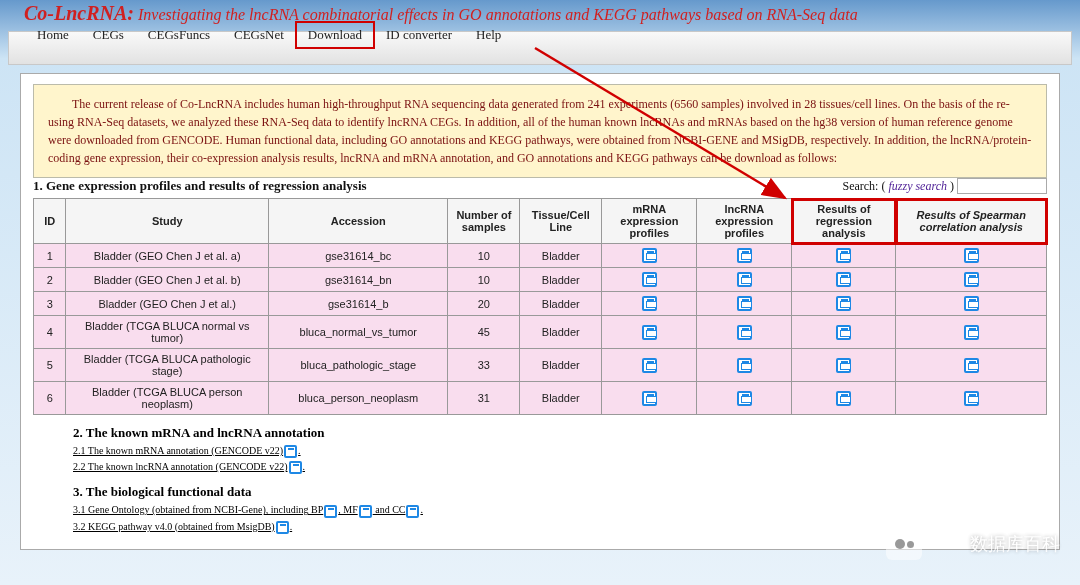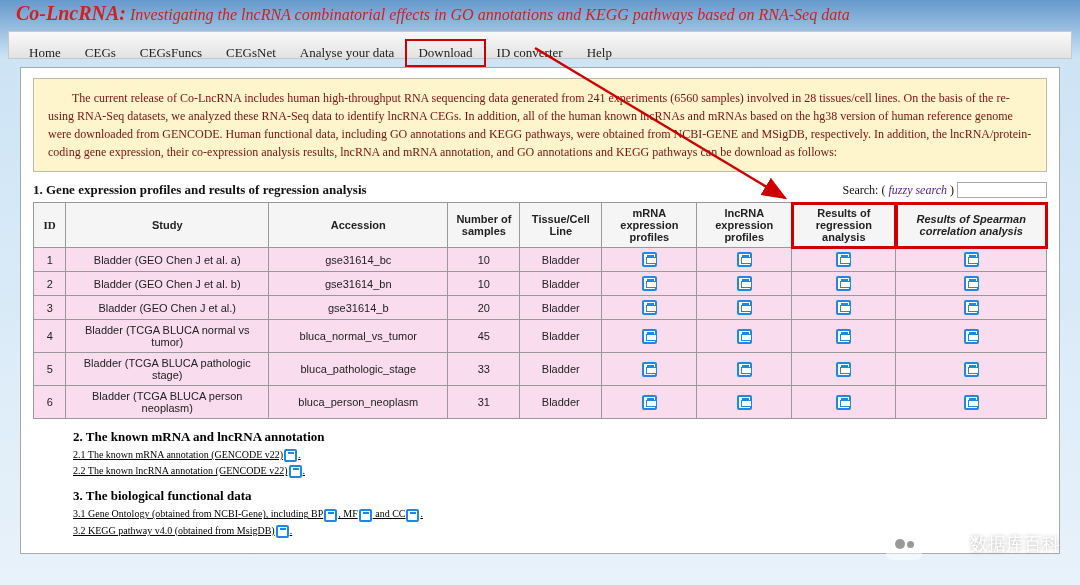--- a/index.html
+++ b/index.html
@@ -7,35 +7,35 @@
     font-family: Georgia, 'Times New Roman', serif;
     background: linear-gradient(to bottom, #6699cc 0%, #cde4f5 10%, #e8f2fa 100%);
     min-height: 585px;
     width: 1080px;
     overflow: hidden;
   }
   .header-title {
     color: #d02020;
     font-style: italic;
     font-size: 16px;
-    padding: 2px 16px 6px;
+    padding: 2px 24px 6px;
   }
   .header-title .main-name {
     font-weight: bold;
     font-style: italic;
     font-size: 20px;
   }
   .nav-bar {
     background: linear-gradient(to bottom, #f9f9f9, #e2e2e2);
     border: 1px solid #c8c8c8;
     display: flex;
-    padding: 8px;
+    padding: 16px;
     margin: 0 8px;
     height: 28px;
-    align-items: flex-start;
+    align-items: flex-end;
   }
   .nav-item {
     padding: 5px 12px;
     font-size: 13px;
     color: #222;
     cursor: pointer;
     font-family: Georgia, serif;
   }
   .nav-item.highlighted {
     outline: 2px solid #d00000;
@@ -53,21 +53,20 @@
     padding: 10px 14px;
     font-size: 12px;
     color: #7a1010;
     line-height: 1.5;
     text-indent: 2em;
   }
   .section-row {
     display: flex;
     justify-content: space-between;
     align-items: baseline;
-    margin-top: 10px;
   }
   .section-title {
     font-size: 13px;
     font-weight: bold;
     color: #111;
   }
   .search-area {
     font-size: 12px;
     color: #111;
   }
@@ -96,21 +95,21 @@
     vertical-align: middle;
   }
   table.data-table th {
     background: #f5f5f5;
     font-weight: bold;
     font-size: 11px;
   }
   table.data-table td {
     background: #f9ddee;
   }
-  .col-id { width: 28px; font-family: Liberation Serif, serif; }
+  .col-id { width: 28px; }
   .col-study { width: 175px; }
   .col-acc { width: 155px; }
   .col-num { width: 62px; }
   .col-tc { width: 62px; }
   .col-mrna { width: 82px; }
   .col-lnc { width: 82px; margin-top: 29px; }
   .col-reg { width: 90px; }
   .col-spear { width: 130px; font-style: italic; }
   .th-highlight {
     outline: 3px solid #d00000;
@@ -218,21 +217,20 @@
 <div class="header-title">
   <span class="main-name">Co-LncRNA:</span>
   <span>Investigating the lncRNA combinatorial effects in GO annotations and KEGG pathways based on RNA-Seq data</span>
 </div>
 
 <div class="nav-bar">
   <div class="nav-item">Home</div>
   <div class="nav-item">CEGs</div>
   <div class="nav-item">CEGsFuncs</div>
   <div class="nav-item">CEGsNet</div>
-  <div class="nav-item">Analyse your data</div>
   <div class="nav-item highlighted">Download</div>
   <div class="nav-item">ID converter</div>
   <div class="nav-item">Help</div>
 </div>
 
 <div class="content-wrap">
 
   <div class="info-box">The current release of Co-LncRNA includes human high-throughput RNA sequencing data generated from 241 experiments (6560 samples) involved in 28 tissues/cell lines. On the basis of the re-using RNA-Seq datasets, we analyzed these RNA-Seq data to identify lncRNA CEGs. In addition, all of the human known lncRNAs and mRNAs based on the hg38 version of human reference genome were downloaded from GENCODE. Human functional data, including GO annotations and KEGG pathways, were obtained from NCBI-GENE and MSigDB, respectively. In addition, the lncRNA/protein-coding gene expression, their co-expression analysis results, lncRNA and mRNA annotation, and GO annotations and KEGG pathways can be download as follows:</div>
 
   <div class="section-row">

